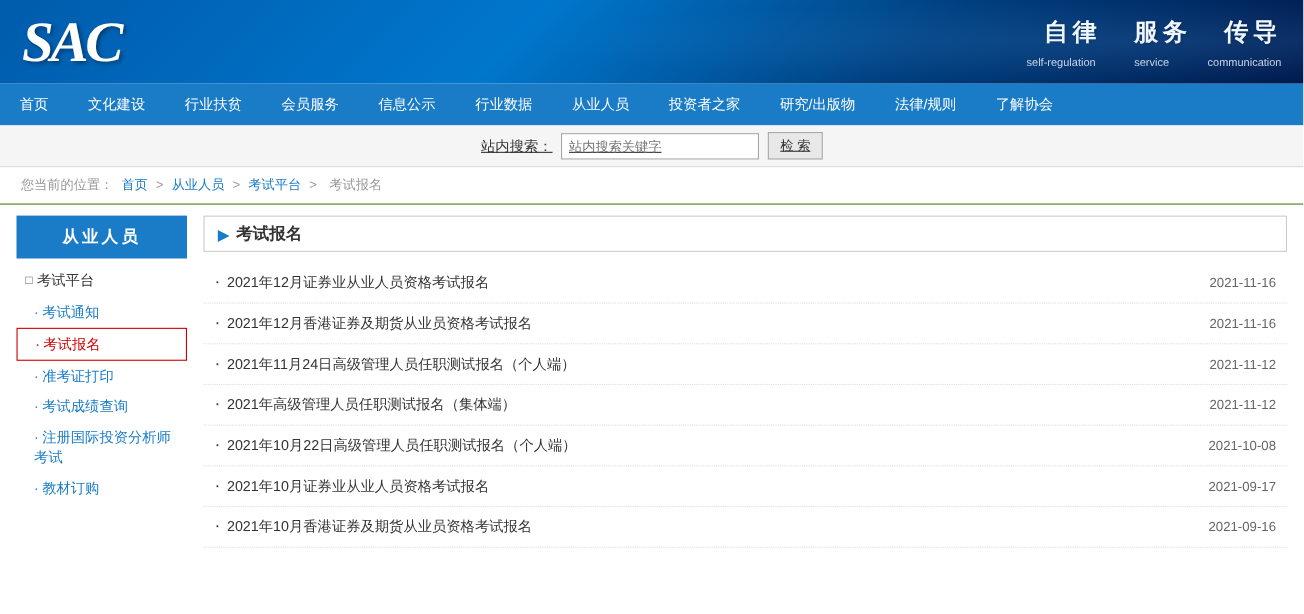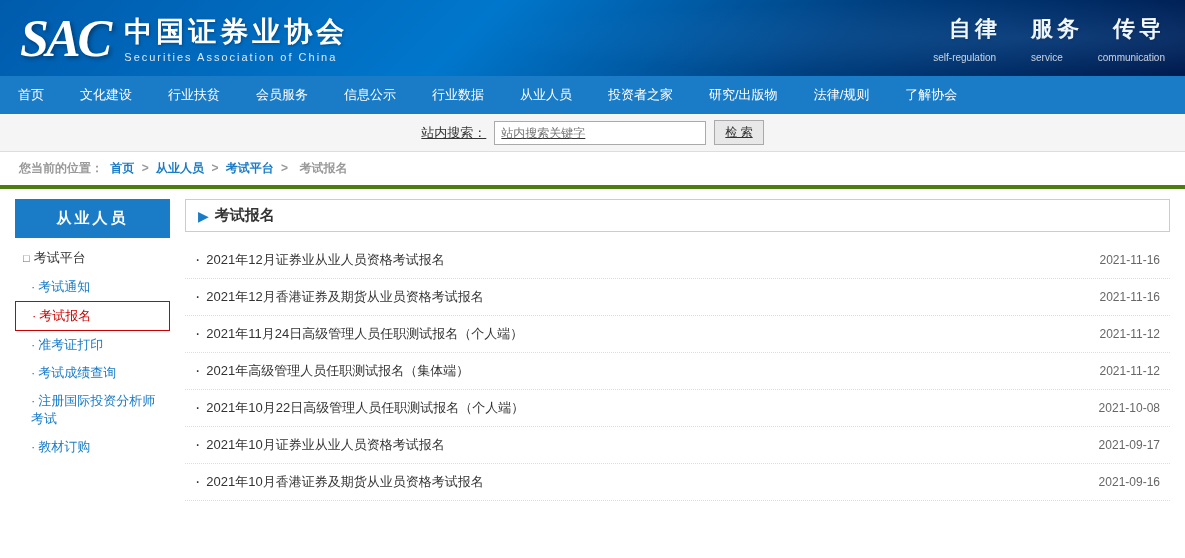--- a/index.html
+++ b/index.html
@@ -109,43 +109,42 @@
       padding: 0 20px;
       gap: 8px;
       border-bottom: 1px solid #ddd;
       text-decoration: underline;
     }
     .search-label {
       font-size: 13px;
       color: #333;
     }
     .search-input {
-      width: 212px;
+      width: 180px;
       height: 24px;
       border: 1px solid #aaa;
       padding: 2px 6px;
       font-size: 12px;
       color: #999;
     }
     .search-btn {
       background: #e8e8e8;
       border: 1px solid #aaa;
       padding: 3px 10px;
       font-size: 12px;
       cursor: pointer;
       color: #333;
     }
 
     
     .breadcrumb {
       padding: 8px 15px;
       font-size: 12px;
       color: #555;
-      border-bottom: 4px solid #4d7c0f;
-      font-weight: bold;
+      border-bottom: 1px solid #4d7c0f;
     }
     .breadcrumb a {
       color: #1a7cc7;
       text-decoration: none;
     }
     .breadcrumb span {
       margin: 0 4px;
       color: #999;
     }
 
@@ -255,24 +254,20 @@
       font-size: 12px;
       white-space: nowrap;
     }
   </style>
 </head>
 <body>
 
 <div class="header">
   <div class="logo-area">
     <div class="logo-sac">SAC</div>
-    <div class="logo-text">
-      <div class="logo-cn">中国证券业协会</div>
-      <div class="logo-en">Securities Association of China</div>
-    </div>
   </div>
   <div class="header-right">
     <div class="header-slogans">
       <span class="slogan-cn">自律</span>
       <span class="slogan-cn">服务</span>
       <span class="slogan-cn">传导</span>
     </div>
     <div class="slogan-en">
       <span>self-regulation</span>
       <span>service</span>

